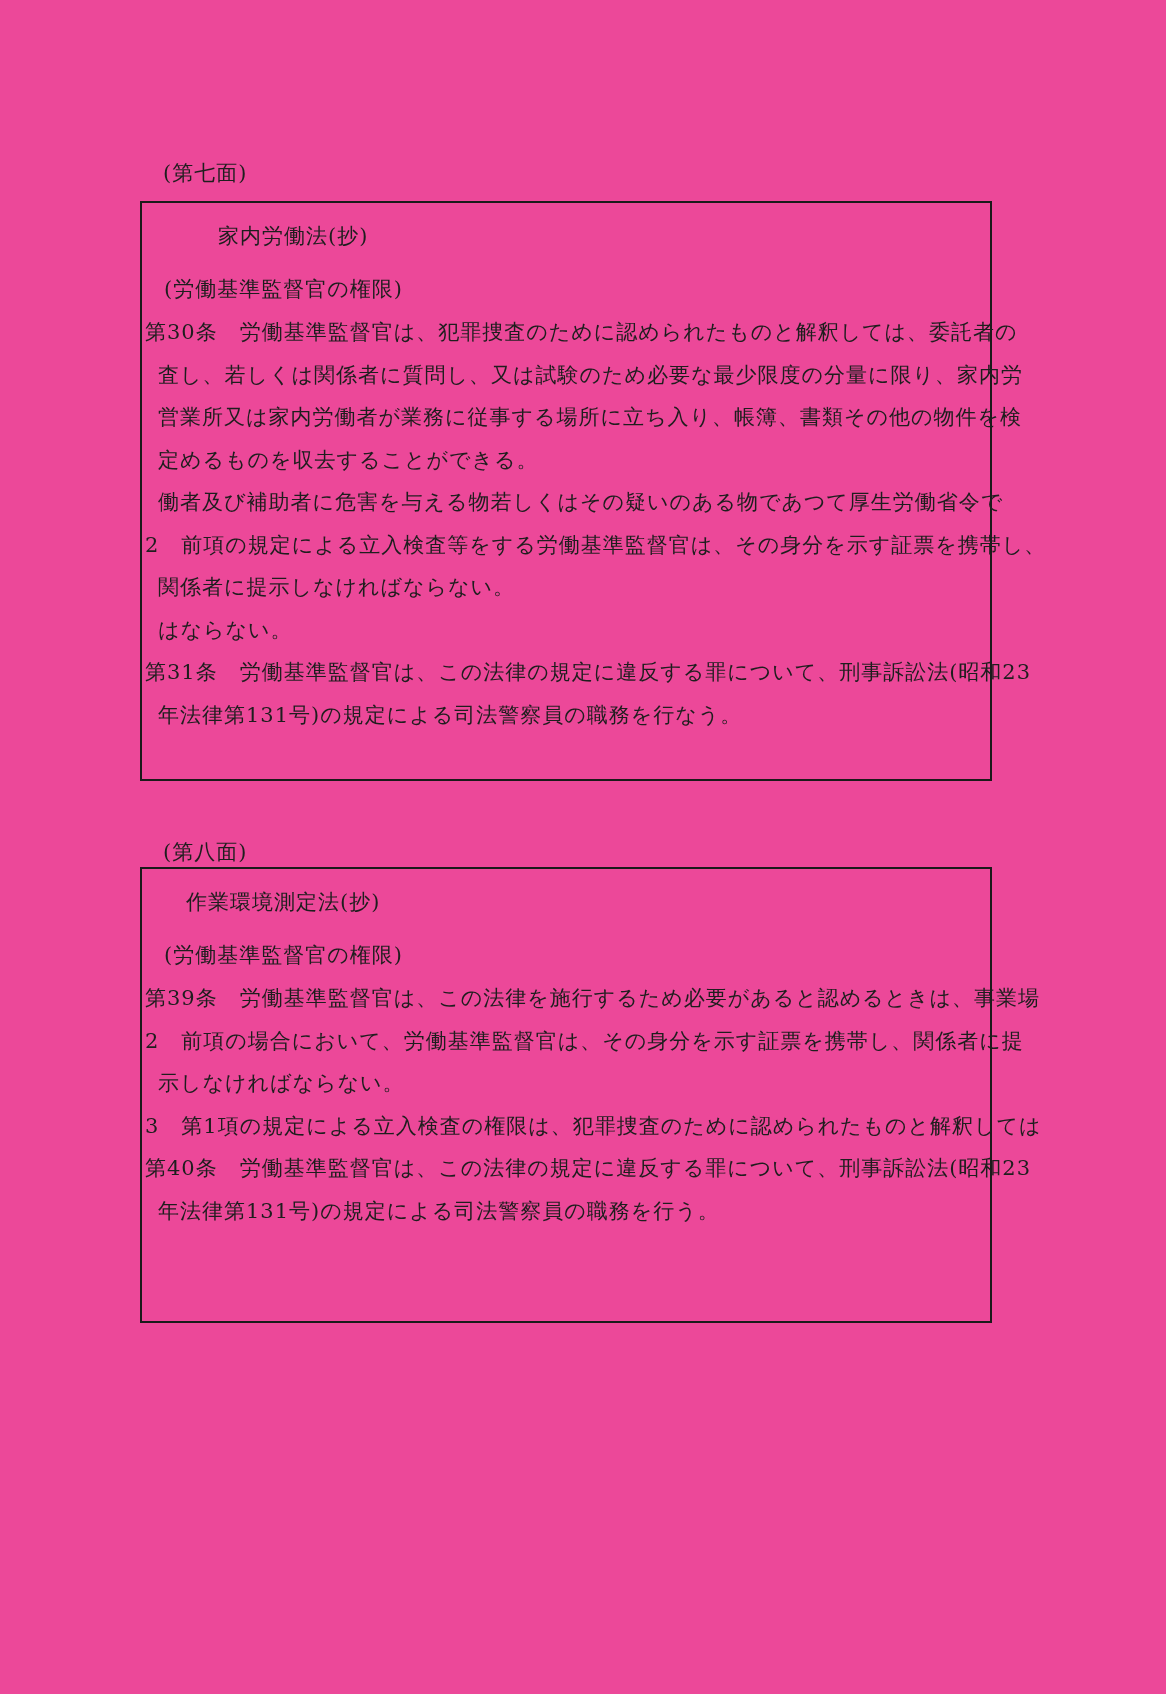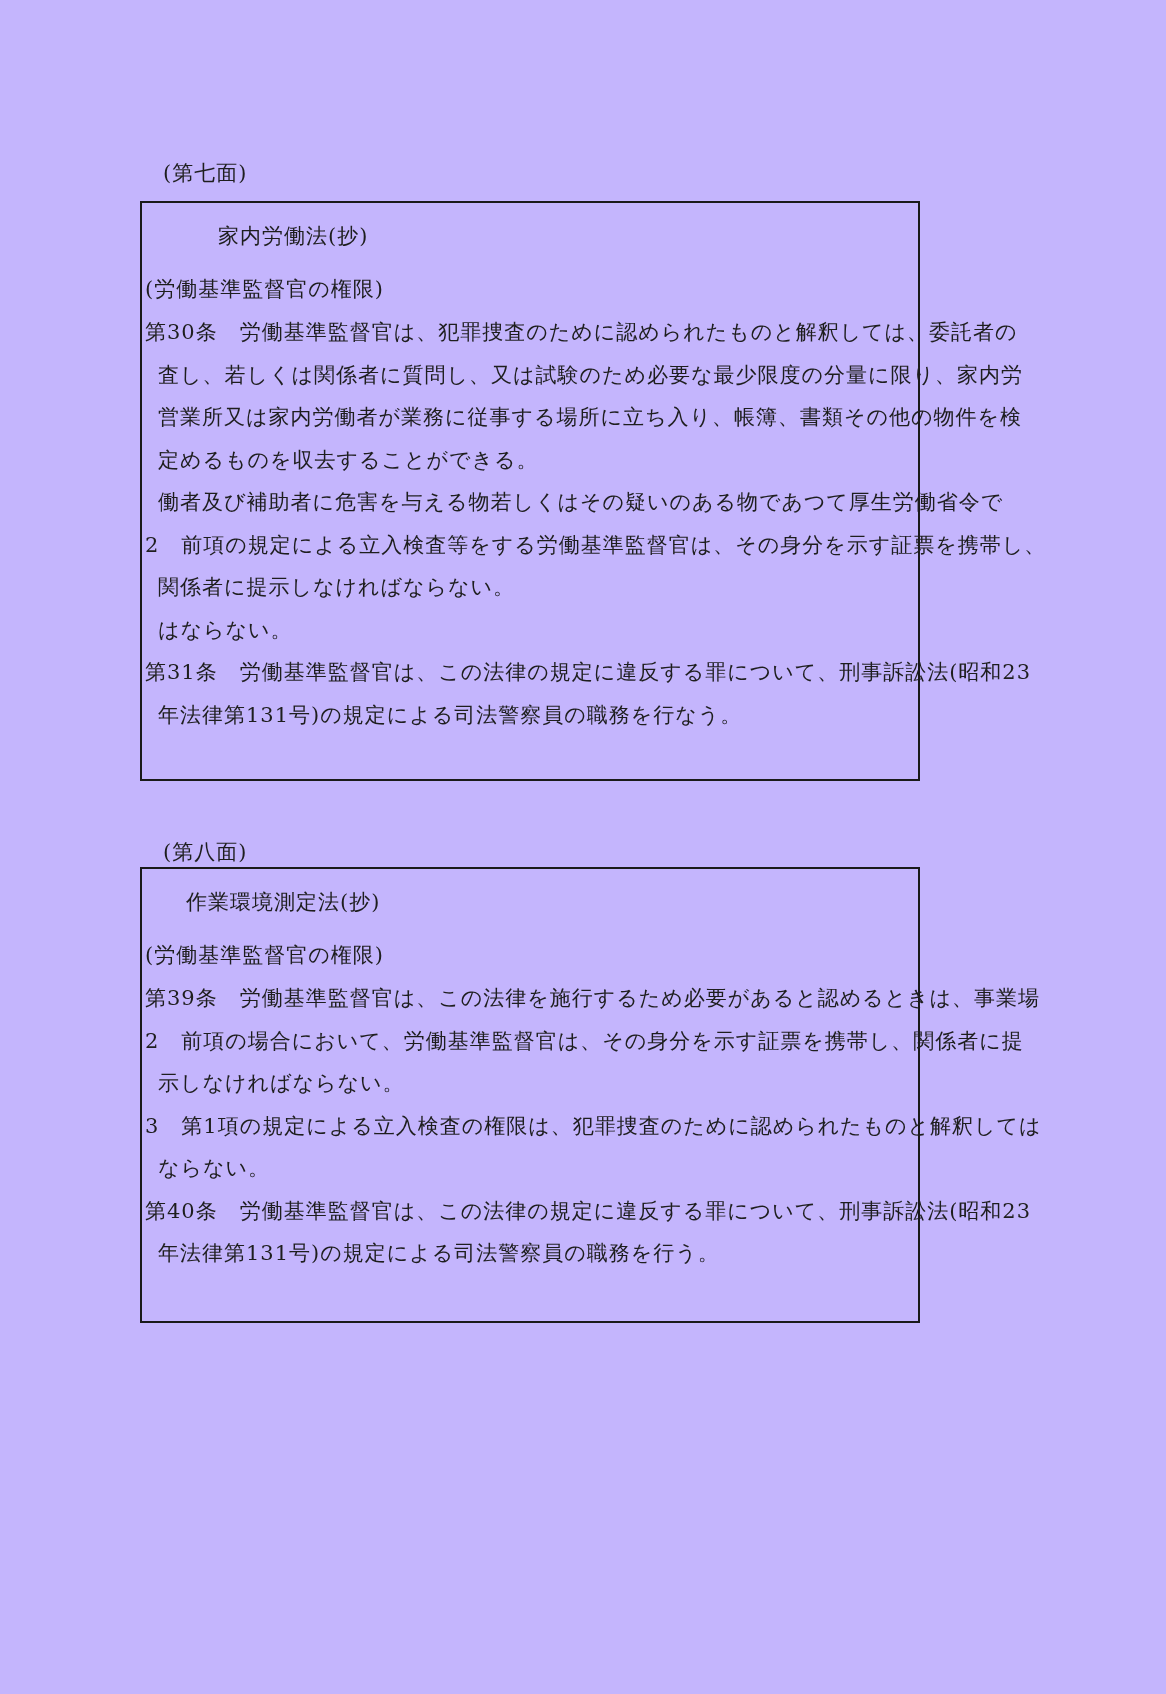--- a/index.html
+++ b/index.html
@@ -1,57 +1,57 @@
 <!DOCTYPE html>
 <html><head>
 <meta charset="utf-8">
 <style>
   html, body { margin: 0; padding: 0; }
   .page {
     position: relative;
     width: 1166px;
     height: 1694px;
-    background: #c4b5fd;
+    background: #ec4899;
     color: #1e1e1e;
     font-family: "DejaVu Serif", serif;
     overflow: hidden;
   }
   .section-label {
     position: absolute;
     left: 163px;
     font-size: 21px;
     letter-spacing: 1px;
     line-height: 26px;
     white-space: nowrap;
   }
   .section-label.s7 { top: 160px; }
   .section-label.s8 { top: 839px; }
   .law-box {
     position: absolute;
     left: 140px;
-    width: 780px;
+    width: 852px;
     border: 2px solid #1a1a1a;
     box-sizing: border-box;
     padding: 12px 6px 0 3px;
     background: transparent;
   }
   .law-box.b1 { top: 201px; height: 580px; }
   .law-box.b2 { top: 867px; height: 456px; }
   .law-title,
   .law-heading,
   .line {
     font-size: 21px;
     letter-spacing: 1px;
     white-space: nowrap;
   }
   .law-title { line-height: 43px; }
   .law-title.t1 { margin-left: 73px; }
   .law-title.t2 { margin-left: 41px; }
   .title-gap { height: 10px; }
-  .law-heading { line-height: 43px; margin-left: 0; }
+  .law-heading { line-height: 43px; margin-left: 19px; }
   .line { line-height: 42.5px; }
   .line.cont { padding-left: 13px; }
 </style>
 </head>
 <body>
 
 <div class="page">
 
   <div class="section-label s7">(第七面)</div>
 
@@ -74,18 +74,17 @@
   <div class="section-label s8">(第八面)</div>
 
   <div class="law-box b2">
     <div class="law-title t2">作業環境測定法(抄)</div>
     <div class="title-gap"></div>
     <div class="law-heading">(労働基準監督官の権限)</div>
     <div class="line start">第39条　労働基準監督官は、この法律を施行するため必要があると認めるときは、事業場</div>
     <div class="line start">2　前項の場合において、労働基準監督官は、その身分を示す証票を携帯し、関係者に提</div>
     <div class="line cont">示しなければならない。</div>
     <div class="line start">3　第1項の規定による立入検査の権限は、犯罪捜査のために認められたものと解釈しては</div>
-    <div class="line cont">ならない。</div>
     <div class="line start">第40条　労働基準監督官は、この法律の規定に違反する罪について、刑事訴訟法(昭和23</div>
     <div class="line cont">年法律第131号)の規定による司法警察員の職務を行う。</div>
   </div>
 
 </div>
 
 </body></html>

